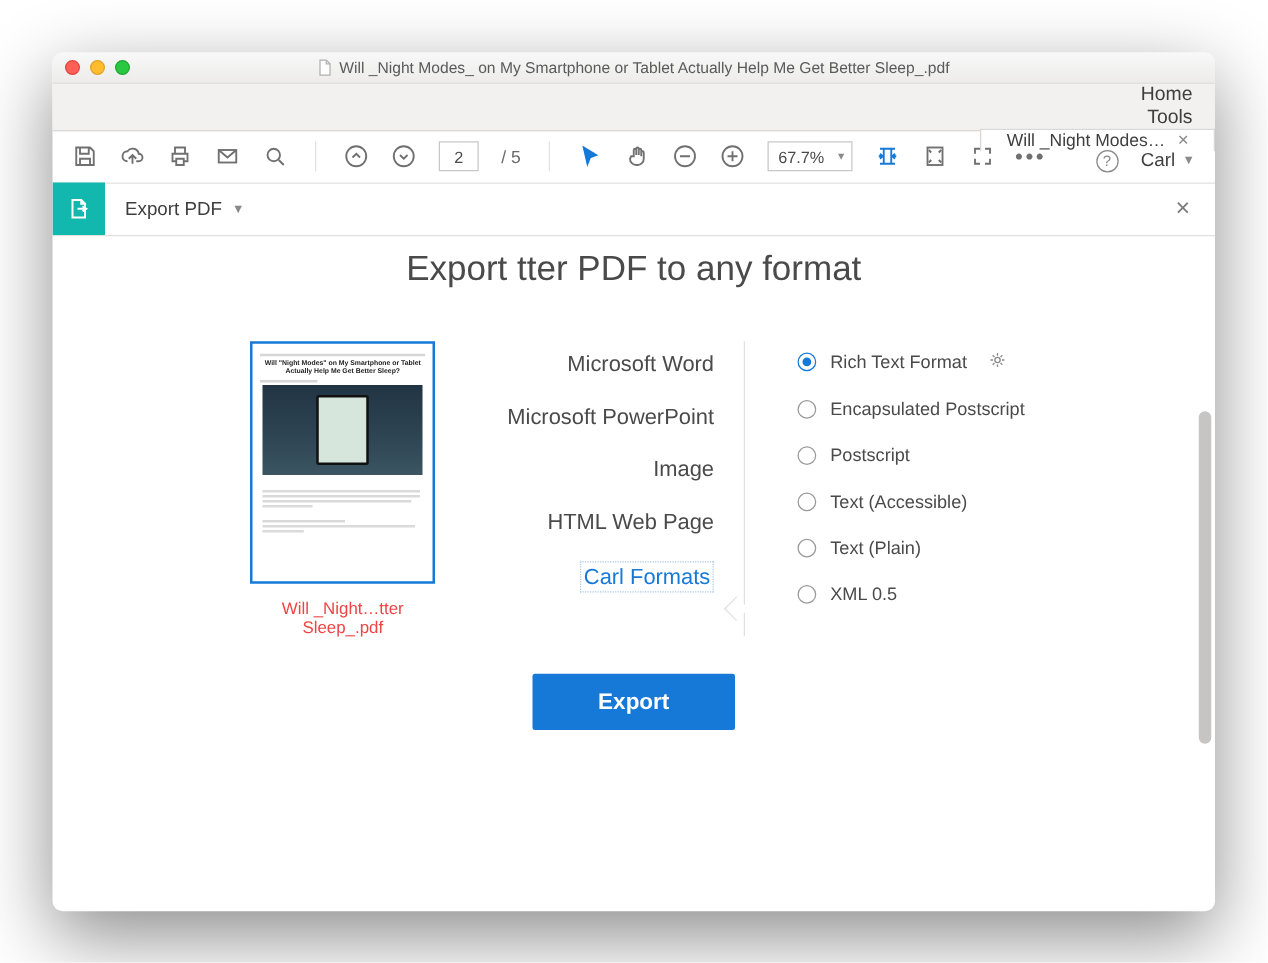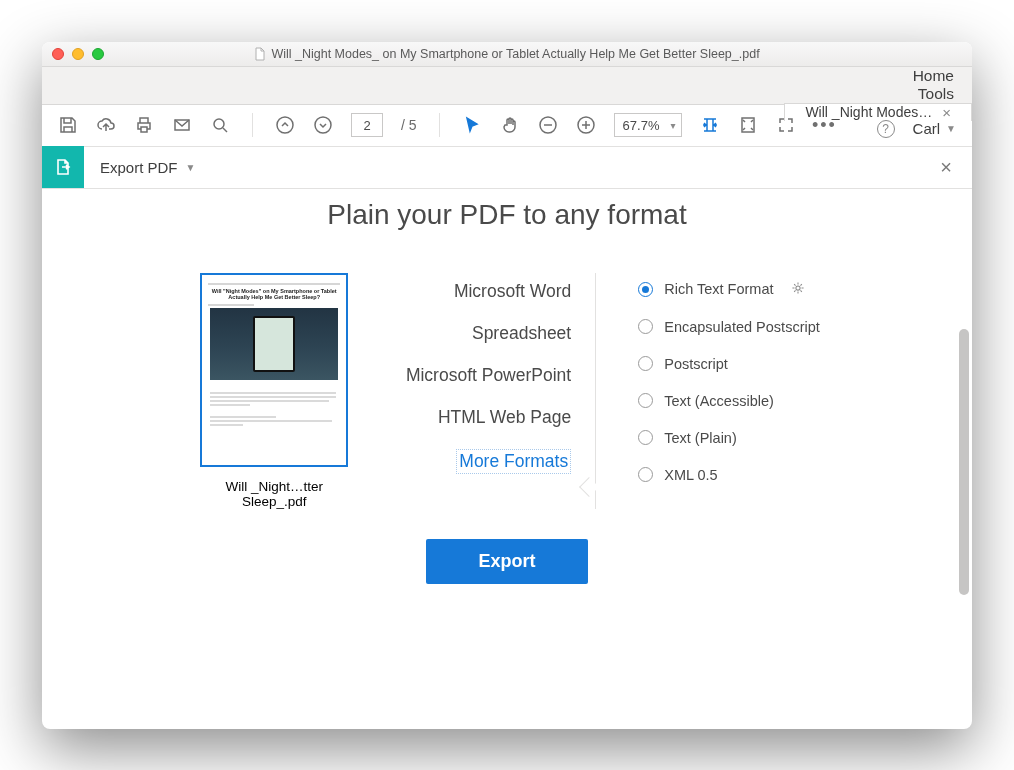--- a/index.html
+++ b/index.html
@@ -177,21 +177,21 @@
   .thumb .tline { height:2px; background:#d6d6d6; margin:2px 0; }
   .thumb .article-title { font-size:5.5px; font-weight:700; color:#222; line-height:1.2; margin:3px 2px; }
   .thumb .hero {
     height: 72px; margin:2px;
     background: linear-gradient(to bottom,#223443 0,#2d4453 55%,#3b5562 100%);
     position:relative;
     display:flex; justify-content:center; align-items:center;
   }
   .thumb .hero .tablet { width:42px; height:56px; background:#d6e6dc; border:2px solid #111; border-radius:2px; }
   .thumb .ptext { height:2px; background:#dadada; margin:2px; }
-  .thumb-name { font-size:13.5px; color:#000000; }
+  .thumb-name { font-size:13.5px; color:#ef4444; }
   
   .cats-col {
     width: 210px;
     text-align: right;
     padding-top: 8px;
     border-right: 1px solid #e2e1e0;
     padding-right: 24px;
     position: relative;
   }
   .cat-item {
@@ -386,21 +386,21 @@
         </svg>
     </div>
     <div class="label">
       <span>Export PDF</span>
       <span class="caret">▼</span>
     </div>
     <div class="close-panel">×</div>
   </div>
 
   <div class="content">
-    <h1>Plain your PDF to any format</h1>
+    <h1>Export tter PDF to any format</h1>
 
     <div class="panel-body">
 
       <div class="thumb-col">
         <div class="thumb">
           <div class="tline" style="width:100%"></div>
           <div class="article-title">Will "Night Modes" on My Smartphone or Tablet Actually Help Me Get Better Sleep?</div>
           <div class="tline" style="width:35%"></div>
           <div class="hero">
               <div class="tablet"></div>
@@ -413,24 +413,24 @@
           <div style="height:6px"></div>
           <div class="ptext" style="width:50%"></div>
           <div class="ptext" style="width:92%"></div>
           <div class="ptext" style="width:25%"></div>
         </div>
         <div class="thumb-name">Will _Night…tter Sleep_.pdf</div>
       </div>
 
       <div class="cats-col">
         <div class="cat-item">Microsoft Word</div>
-        <div class="cat-item">Spreadsheet</div>
         <div class="cat-item">Microsoft PowerPoint</div>
+        <div class="cat-item">Image</div>
         <div class="cat-item">HTML Web Page</div>
-        <div><span class="cat-item selected">More Formats</span></div>
+        <div><span class="cat-item selected">Carl Formats</span></div>
         <div class="notch"></div>
       </div>
 
       <div class="opts-col">
         <div class="opt-row">
           <span class="radio checked"></span>
           <span>Rich Text Format</span>
           <span class="gear-small">
             <svg width="14" height="14" viewBox="0 0 20 20" fill="none" stroke="#8a8a8a" stroke-width="1.5">
                 <circle cx="10" cy="10" r="3"></circle>

